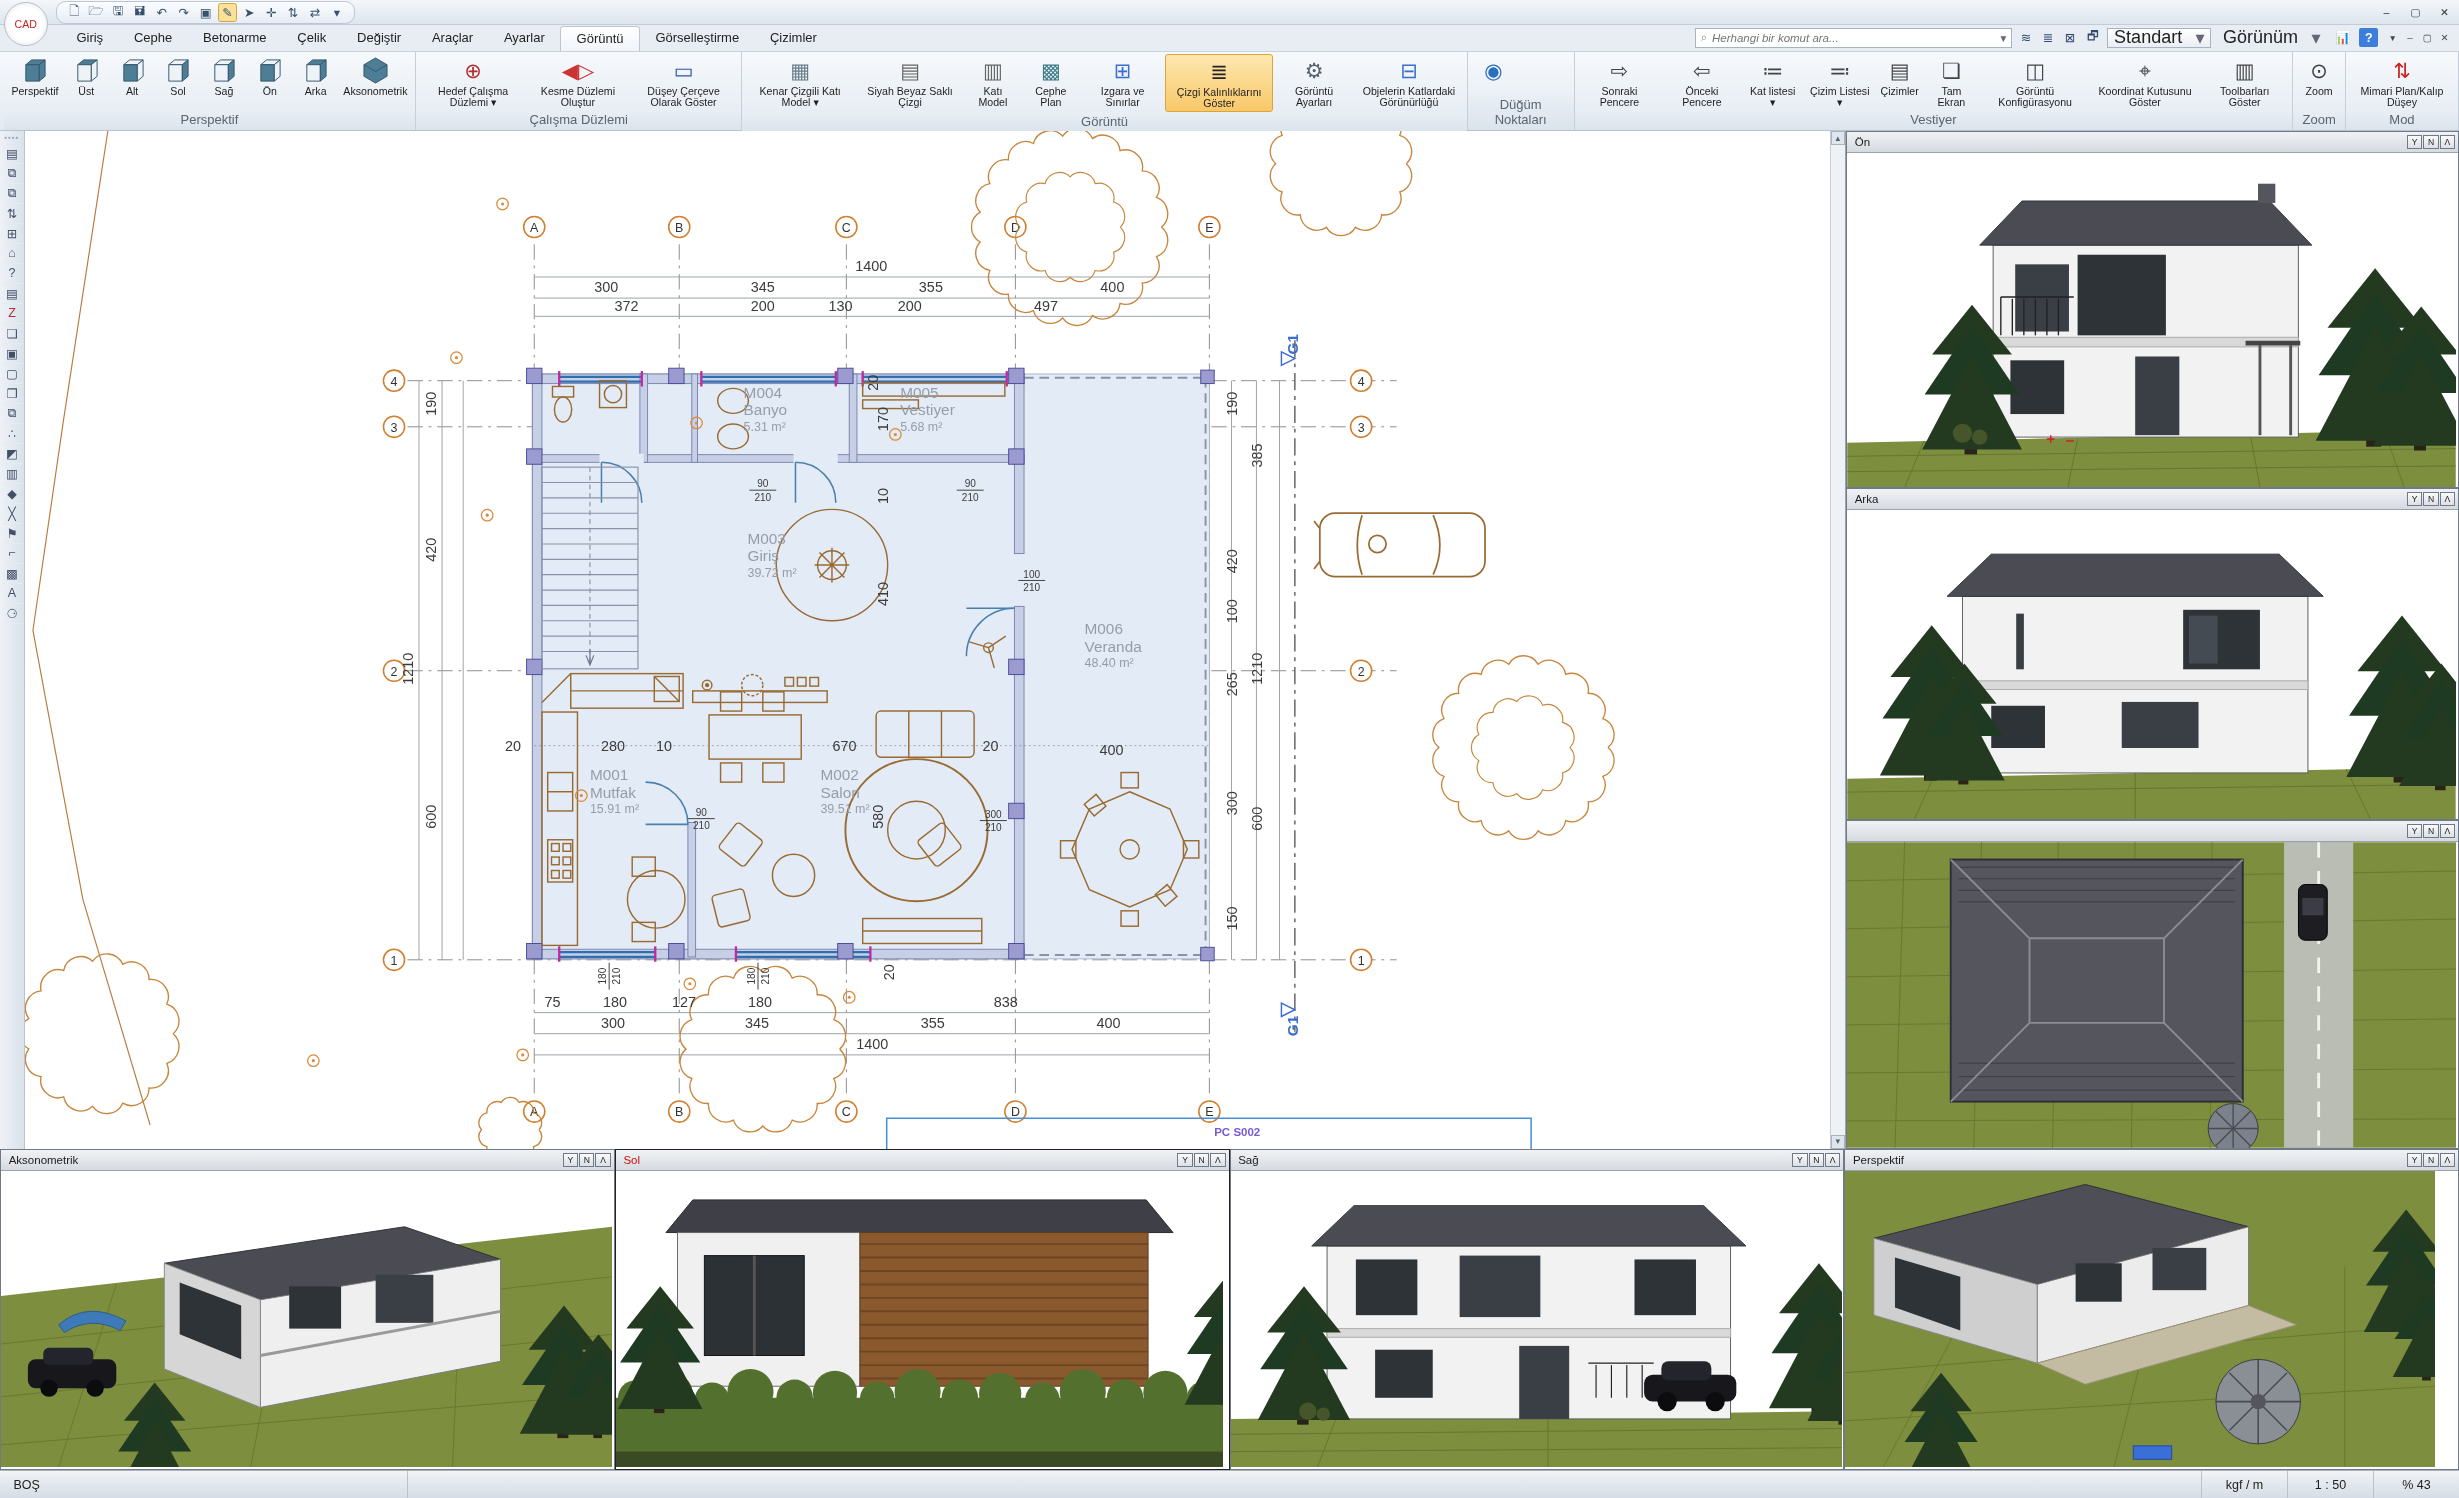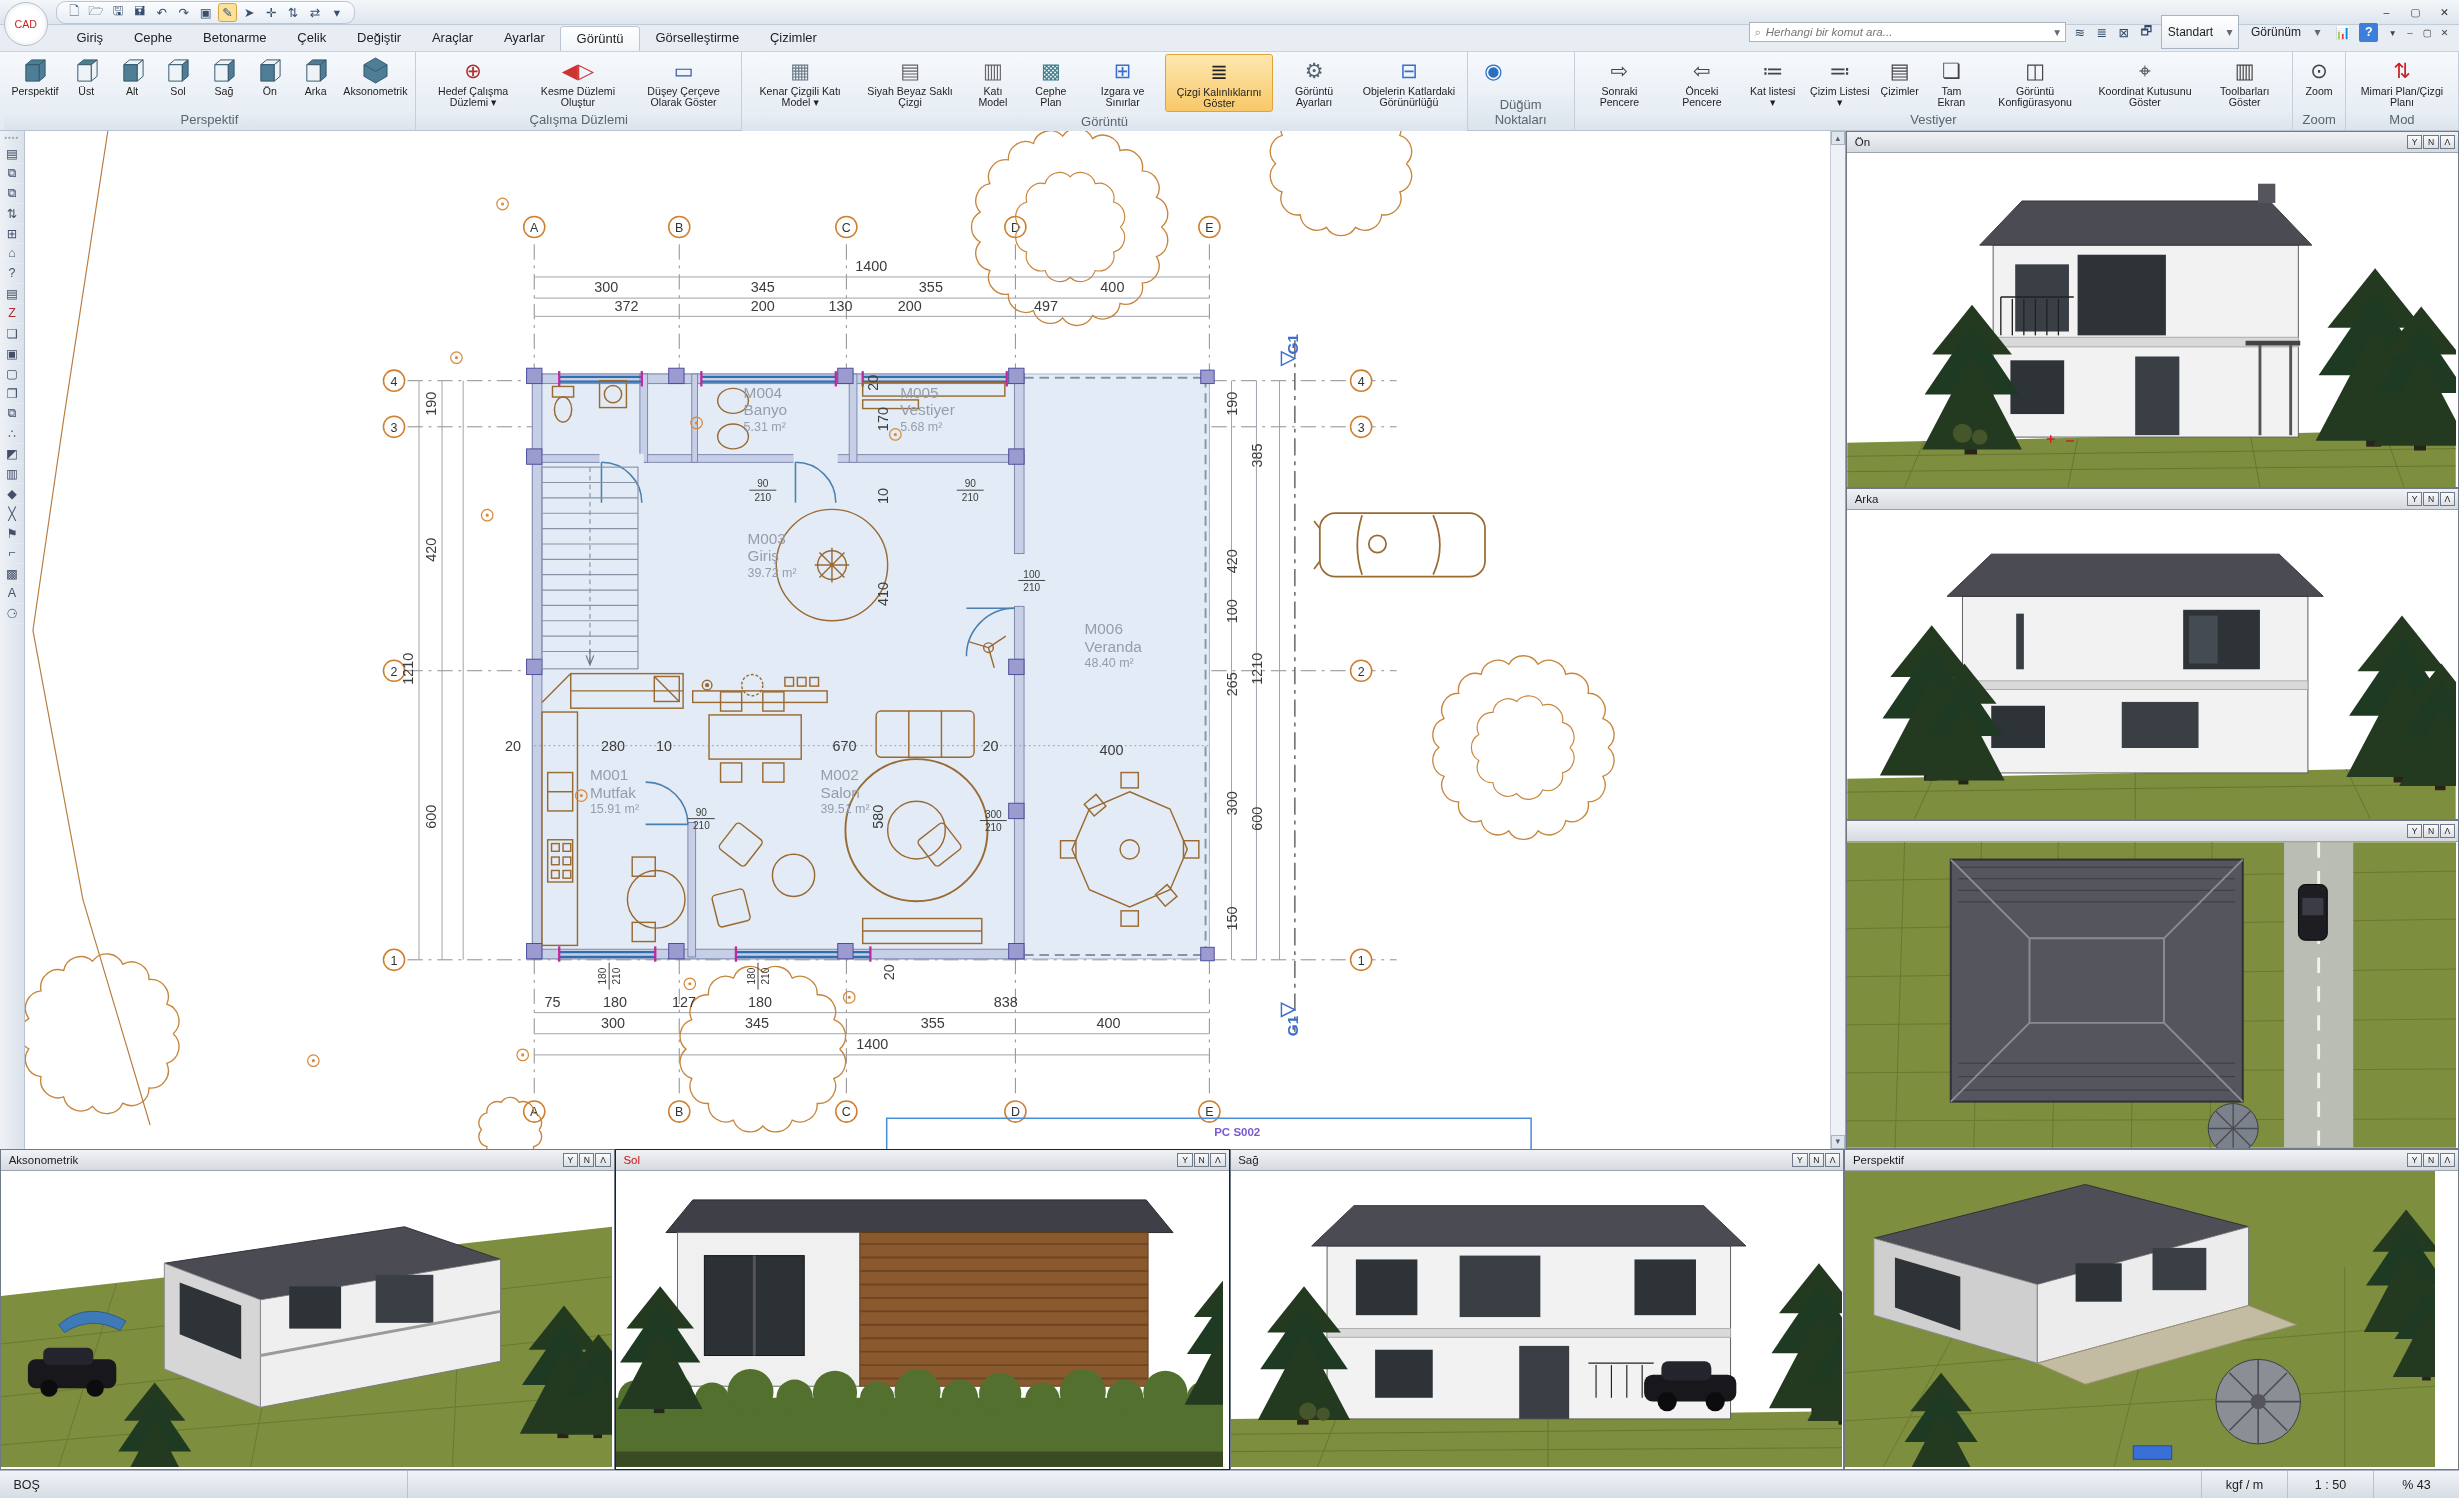--- a/index.html
+++ b/index.html
@@ -27,22 +27,22 @@
   #menubar { height:27px; background:#e8edf4; border-bottom:1px solid #c9d2dd;
     display:flex; align-items:flex-end; padding-left:61px; position:relative; }
   .mtab { padding:3.8px 15.4px 4.8px; font-size:13px; color:#222; border-radius:3.8px 3.8px 0 0; }
   .mtab.sel { background:linear-gradient(#ffffff,#f0f4f9); border:1px solid #bcc6d2; border-bottom:none; }
   #menuright { margin-left:auto; display:flex; align-items:center; gap:5.8px; padding-right:5.8px; padding-bottom:1.9px; }
   #cmdsearch { width:317px; height:20px; background:#fff; border:1px solid #a8b4c2;
     display:flex; align-items:center; font-size:11.5px; color:#8a929c; padding:0 4.8px; gap:4.8px; }
   #cmdsearch input { border:none; outline:none; flex:1; font-size:11.5px; font-style:italic; color:#777;
     font-family:"Liberation Sans",sans-serif; }
   .mrbtn { font-size:12.5px; color:#30486a; padding:1px 2.9px; }
-  .mrsel { height:34px; border:1px solid #a8b4c2; background:linear-gradient(#fff,#e9eef4);
-    font-size:12px; color:#222; display:flex; align-items:center; padding:0 5.8px; gap:13.4px; }
+  .mrsel { height:20px; border:1px solid #a8b4c2; background:linear-gradient(#fff,#e9eef4);
+    font-size:18px; color:#222; display:flex; align-items:center; padding:0 5.8px; gap:13.4px; }
   .helpbtn { width:19px; height:19px; background:#3d7edb; color:#fff; font-weight:bold;
     display:flex; align-items:center; justify-content:center; font-size:12.5px; border-radius:1.9px; }
   .mdibtn { width:17.3px; height:15.4px; font-size:9.6px; display:flex; align-items:center; justify-content:center; color:#444; }
 
   
   #ribbon { height:79px; background:linear-gradient(#f6f9fc,#e3eaf2);
     border-bottom:1px solid #b9c3cf; display:flex; align-items:stretch; padding-left:3.8px; }
   .rgroup { display:flex; flex-direction:column; border-right:1px solid #c6cfd9; }
   .ritems { flex:1; display:flex; align-items:flex-start; padding:1.9px 3.8px 0; gap:1.9px; }
   .ritem { display:flex; flex-direction:column; align-items:center; justify-content:flex-start;
@@ -425,21 +425,21 @@
         </div>
       </div>
       <div class="rglabel">Zoom</div>
     </div>
     <div class="rgroup">
       <div class="ritems">
         <div class="ritem">
           <div class="ric">
             <span class="glyph" style="color:#cc2222">⇅</span>
           </div>
-          <div class="rlab">Mimari Plan/Çizgi Planı</div>
+          <div class="rlab">Mimari Plan/Kalıp Düşey</div>
         </div>
       </div>
       <div class="rglabel">Mod</div>
     </div>
   </div>
 
 <div id="workspace">
 
   <div id="lefttoolbar">
     <div class="grip">▪▪▪▪</div>

